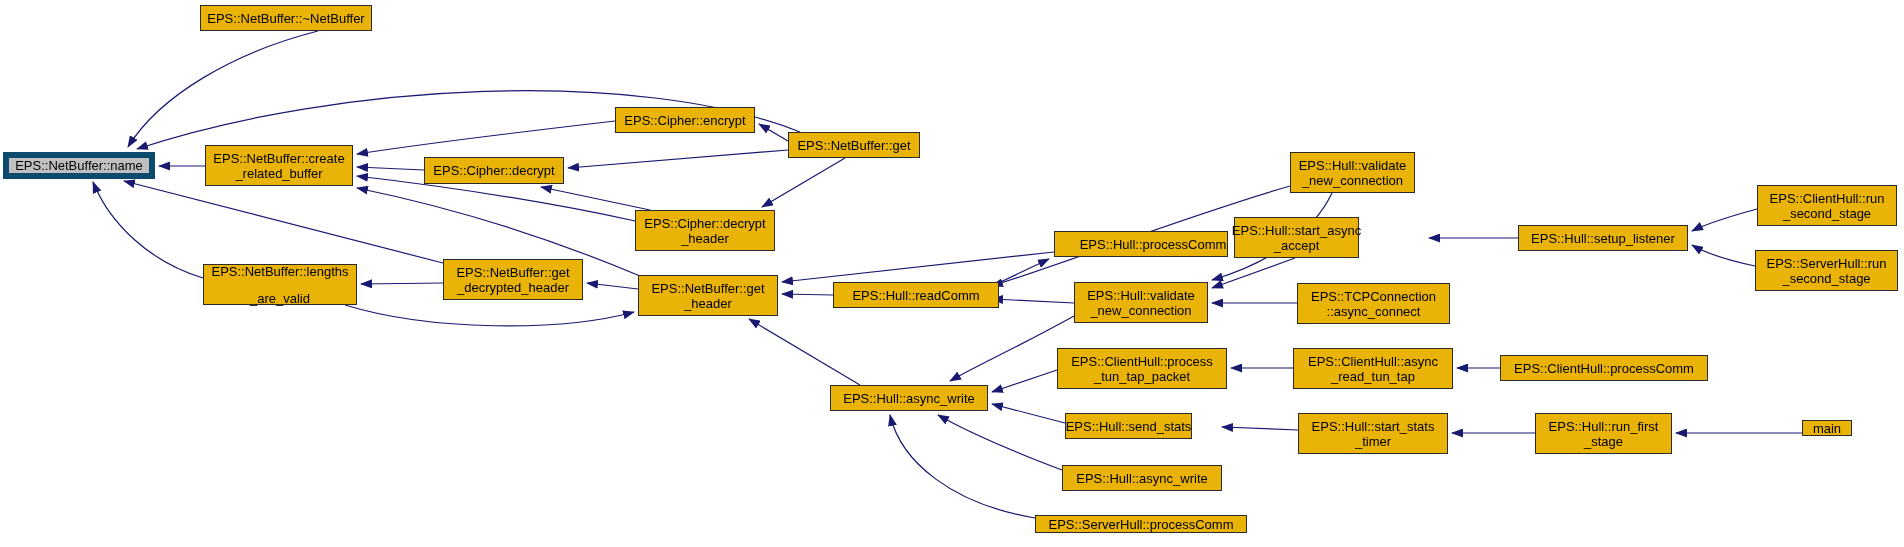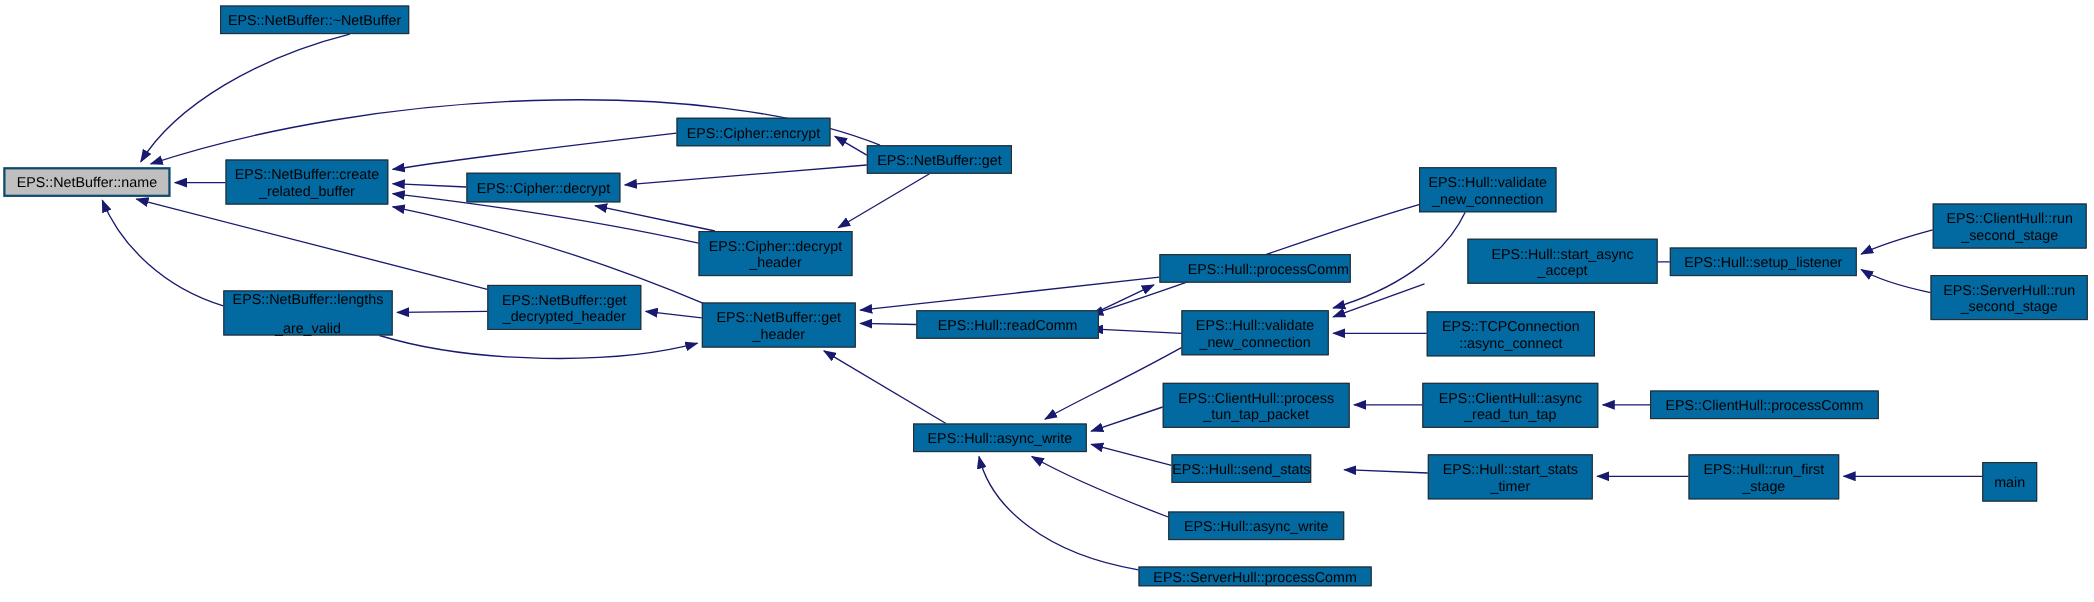--- a/index.html
+++ b/index.html
@@ -21,36 +21,36 @@
     width: 1904px;
     height: 547px;
   }
   .edge {
     fill: none;
     stroke-width: 1.2px;
   }
   .node {
     position: absolute;
     box-sizing: border-box;
-    background: #0369a1;
+    background: #eab308;
     border: 1px solid #2b2b2b;
     color: #000000;
     font-size: 13px;
     line-height: 15px;
     display: flex;
     flex-direction: column;
     align-items: center;
     justify-content: center;
     text-align: center;
     white-space: nowrap;
     cursor: pointer;
   }
   .node.highlighted {
     background: #bfbfbf;
-    border: 2px solid #0c4a6e;
+    border: 6px solid #0c4a6e;
     cursor: default;
   }
   .node .line {
     display: block;
   }
 </style>
 </head>
 <body>
 
 <div id="graph-canvas">
@@ -160,21 +160,21 @@
       <div class="node" title="EPS::Hull::async_write" style="left: 1062px; top: 465px; width: 160px; height: 26px;">
         <span class="line">EPS::Hull::async_write</span>
       </div>
       <div class="node" title="EPS::ServerHull::processComm" style="left: 1035px; top: 515px; width: 212px; height: 18px;">
         <span class="line">EPS::ServerHull::processComm</span>
       </div>
       <div class="node" title="EPS::Hull::validate_new_connection" style="left: 1290px; top: 152px; width: 125px; height: 41px;">
         <span class="line">EPS::Hull::validate</span>
         <span class="line">_new_connection</span>
       </div>
-      <div class="node" title="EPS::Hull::start_async_accept" style="left: 1334px; top: 217px; width: 173px; height: 41px; text-align: right;">
+      <div class="node" title="EPS::Hull::start_async_accept" style="left: 1234px; top: 217px; width: 125px; height: 41px; text-align: right;">
         <span class="line">EPS::Hull::start_async</span>
         <span class="line">_accept</span>
       </div>
       <div class="node" title="EPS::TCPConnection::async_connect" style="left: 1297px; top: 283px; width: 153px; height: 41px;">
         <span class="line">EPS::TCPConnection</span>
         <span class="line">::async_connect</span>
       </div>
       <div class="node" title="EPS::ClientHull::async_read_tun_tap" style="left: 1293px; top: 348px; width: 160px; height: 41px;">
         <span class="line">EPS::ClientHull::async</span>
         <span class="line">_read_tun_tap</span>
@@ -194,17 +194,17 @@
         <span class="line">_stage</span>
       </div>
       <div class="node" title="EPS::ClientHull::run_second_stage" style="left: 1757px; top: 185px; width: 140px; height: 41px;">
         <span class="line">EPS::ClientHull::run</span>
         <span class="line">_second_stage</span>
       </div>
       <div class="node" title="EPS::ServerHull::run_second_stage" style="left: 1755px; top: 250px; width: 143px; height: 41px;">
         <span class="line">EPS::ServerHull::run</span>
         <span class="line">_second_stage</span>
       </div>
-      <div class="node" title="main" style="left: 1802px; top: 420px; width: 50px; height: 36px;">
+      <div class="node" title="main" style="left: 1802px; top: 420px; width: 50px; height: 16px;">
         <span class="line">main</span>
       </div>
     </div>
 </div>
 
 </body></html>

